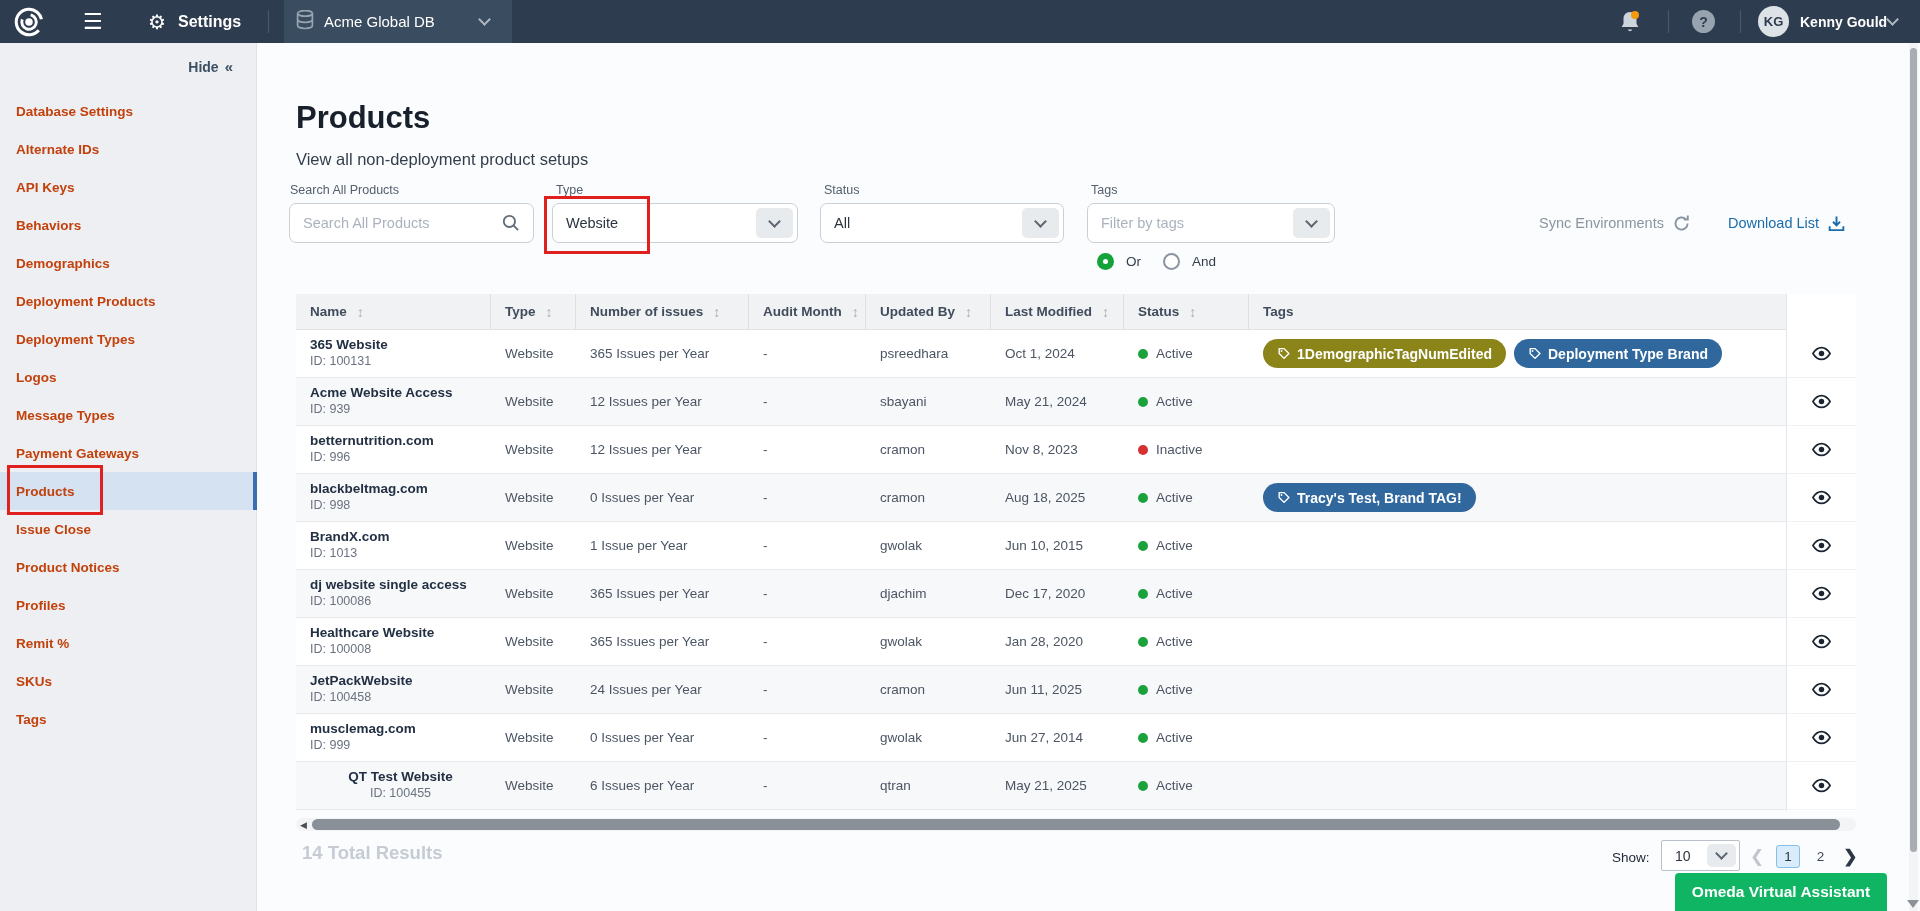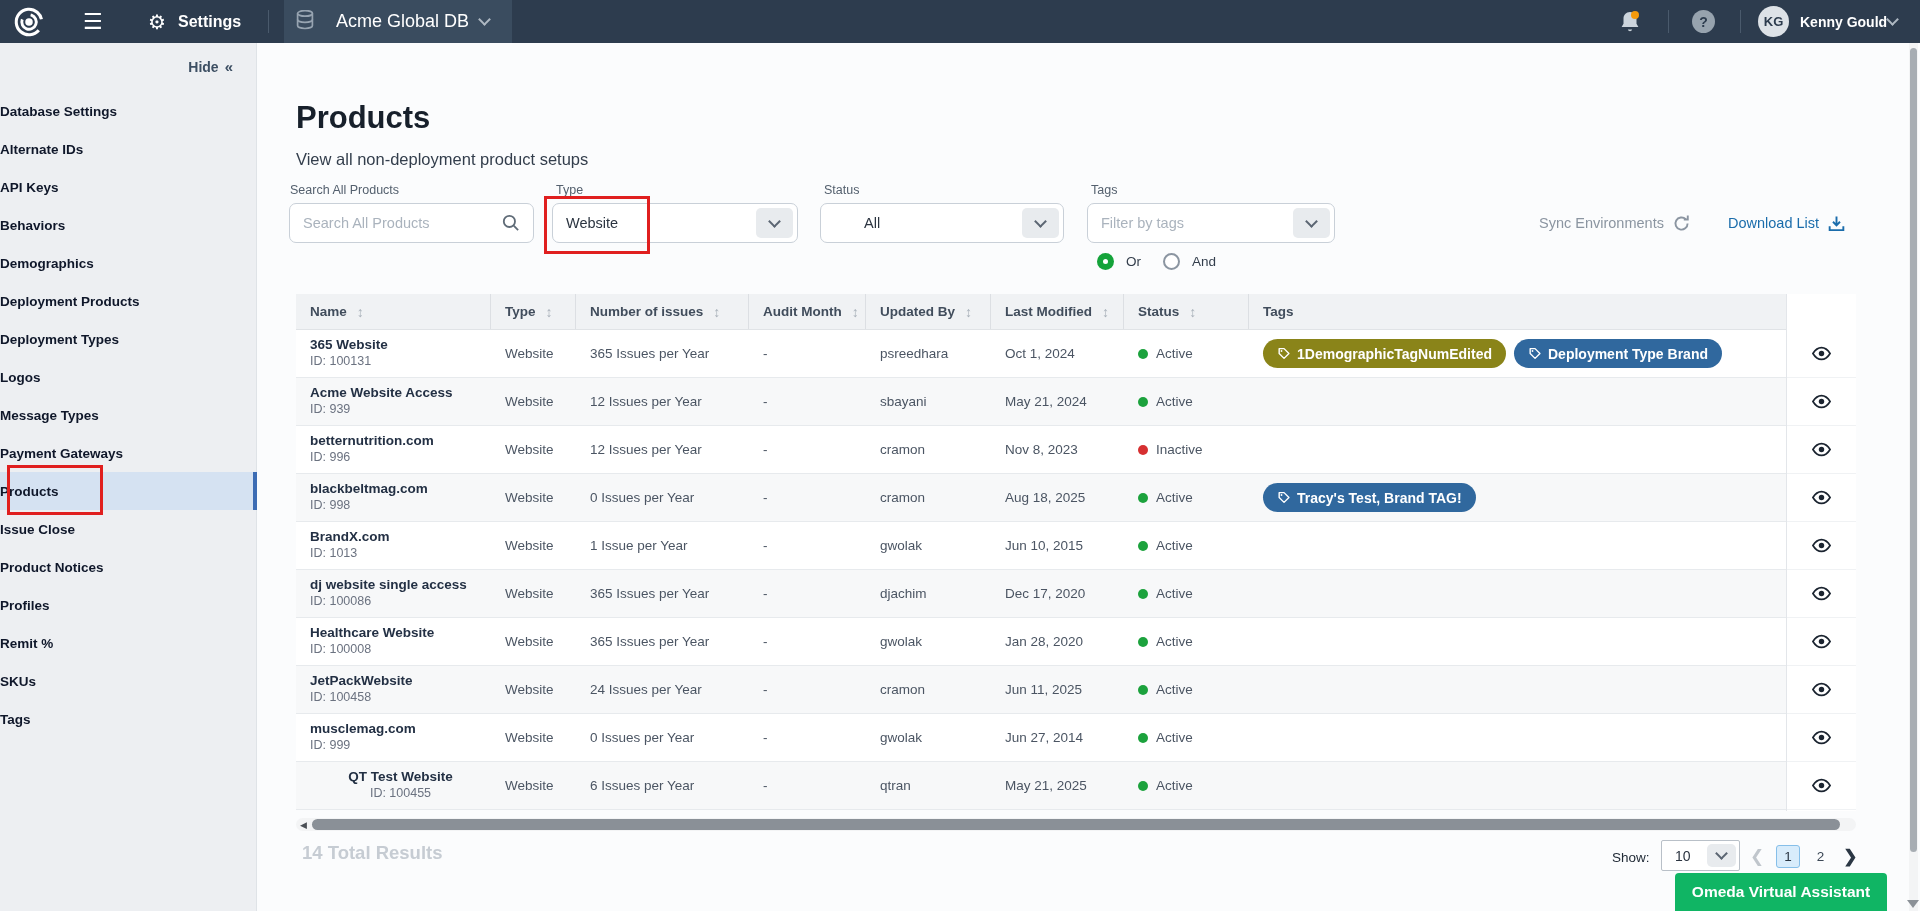--- a/index.html
+++ b/index.html
@@ -9,37 +9,37 @@
   
   .topbar { position:absolute; left:0; top:0; width:1920px; height:43px; background:#2d3c4e; z-index:30; }
   .tb-el { position:absolute; top:0; height:43px; display:flex; align-items:center; color:#fff; }
   .tb-logo { left:12px; }
   .tb-burger { left:83px; font-size:22px; cursor:pointer; color:#fff; }
   .tb-gear { left:148px; font-size:20px; cursor:pointer; }
   .tb-settings { left:178px; font-size:16px; font-weight:bold; }
   .tb-div { position:absolute; top:10px; width:1px; height:23px; background:#4a5a6c; }
   .tb-dbsec { left:284px; width:228px; background:#3a4c5f; cursor:pointer; }
   .tb-dbicon { margin-left:12px; }
-  .tb-dbname { margin-left:22px; font-size:18px; }
+  .tb-dbname { margin-left:10px; font-size:15px; }
   .tb-dbchev { position:absolute; left:196px; }
   .chev { width:9px; height:9px; border-right:2px solid #aeb8c2; border-bottom:2px solid #aeb8c2; transform:rotate(45deg); display:inline-block; margin-top:-4px; }
   .chev.dark { border-color:#5b6572; }
   .tb-bell { left:1618px; cursor:pointer; }
   .tb-help { left:1692px; cursor:pointer; }
   .help-circle { width:23px; height:23px; border-radius:50%; background:#97a3ae; color:#2d3c4e; font-weight:bold; font-size:14px; display:flex; align-items:center; justify-content:center; }
   .tb-avatar { left:1758px; }
   .avatar-circle { width:31px; height:31px; border-radius:50%; background:#dde2e7; color:#2d3c4e; font-weight:bold; font-size:13px; display:flex; align-items:center; justify-content:center; }
   .tb-user { left:1800px; font-size:14px; font-weight:bold; }
   .tb-userchev { left:1888px; }
 
   
   .sidebar { position:absolute; left:0; top:43px; width:257px; height:868px; background:#edeff2; box-shadow:inset -1px 0 0 #dfe3e7; z-index:10; }
   .hide-btn { position:absolute; top:15px; right:24px; color:#3d4f63; font-size:14px; font-weight:bold; cursor:pointer; }
   .hide-btn .dbl { font-size:15px; margin-left:6px; }
-  .side-item { position:absolute; left:0; width:257px; height:38px; display:flex; align-items:center; color:#0f172a; font-weight:bold; font-size:13.5px; cursor:pointer; }
+  .side-item { position:absolute; left:0; width:257px; height:38px; display:flex; align-items:center; padding-left:16px; color:#c2410c; font-weight:bold; font-size:13.5px; cursor:pointer; }
   .side-item.selected { background:#d5e2f2; border-right:4px solid #3c6cb4; }
 
   
   .page-title { position:absolute; left:296px; top:100px; font-size:31px; font-weight:bold; color:#17202b; }
   .page-sub { position:absolute; left:296px; top:150px; font-size:16.5px; color:#333e4c; }
 
   
   .f-label { position:absolute; top:183px; font-size:12.5px; color:#54606e; }
   .f-box { position:absolute; top:203px; height:40px; background:#fff; border:1px solid #c9d0d8; border-radius:7px; display:flex; align-items:center; }
   .f-box .val { margin-left:13px; font-size:14.5px; color:#2b3440; }
@@ -198,21 +198,21 @@
 
     <div class="f-label" style="left:556px;">Type</div>
     <div class="f-box" style="left:552px; width:246px;">
       <span class="val">Website</span>
       <span class="chev-btn">
           <span class="chev dark"></span>
         </span>
     </div>
 
     <div class="f-label" style="left:824px;">Status</div>
-    <div class="f-box" style="left:820px; width:244px;padding-left:30px;">
+    <div class="f-box" style="left:820px; width:244px;">
       <span class="val">All</span>
       <span class="chev-btn">
           <span class="chev dark"></span>
         </span>
     </div>
 
     <div class="f-label" style="left:1091px;">Tags</div>
     <div class="f-box" style="left:1087px; width:248px;">
       <span class="ph">Filter by tags</span>
       <span class="chev-btn">

